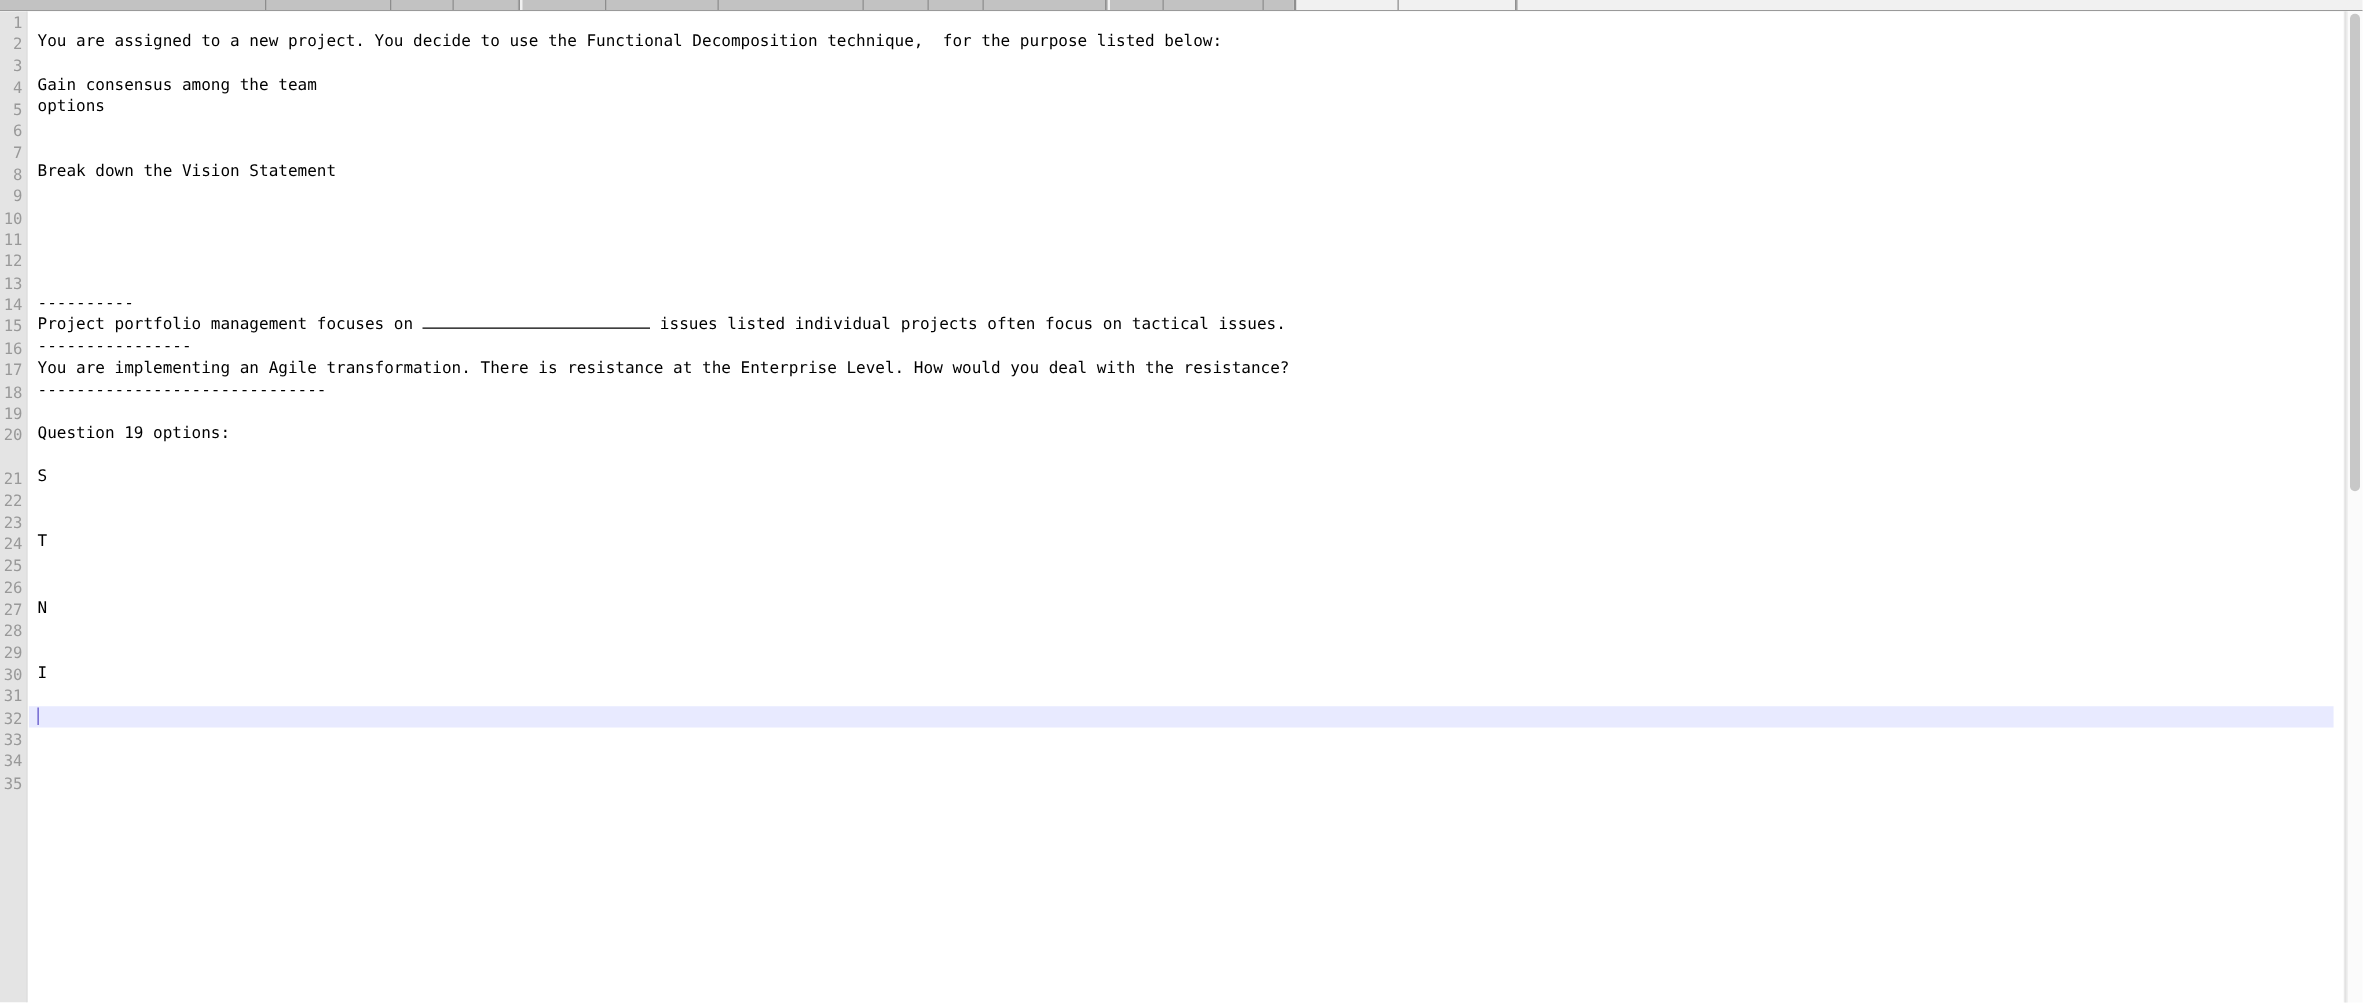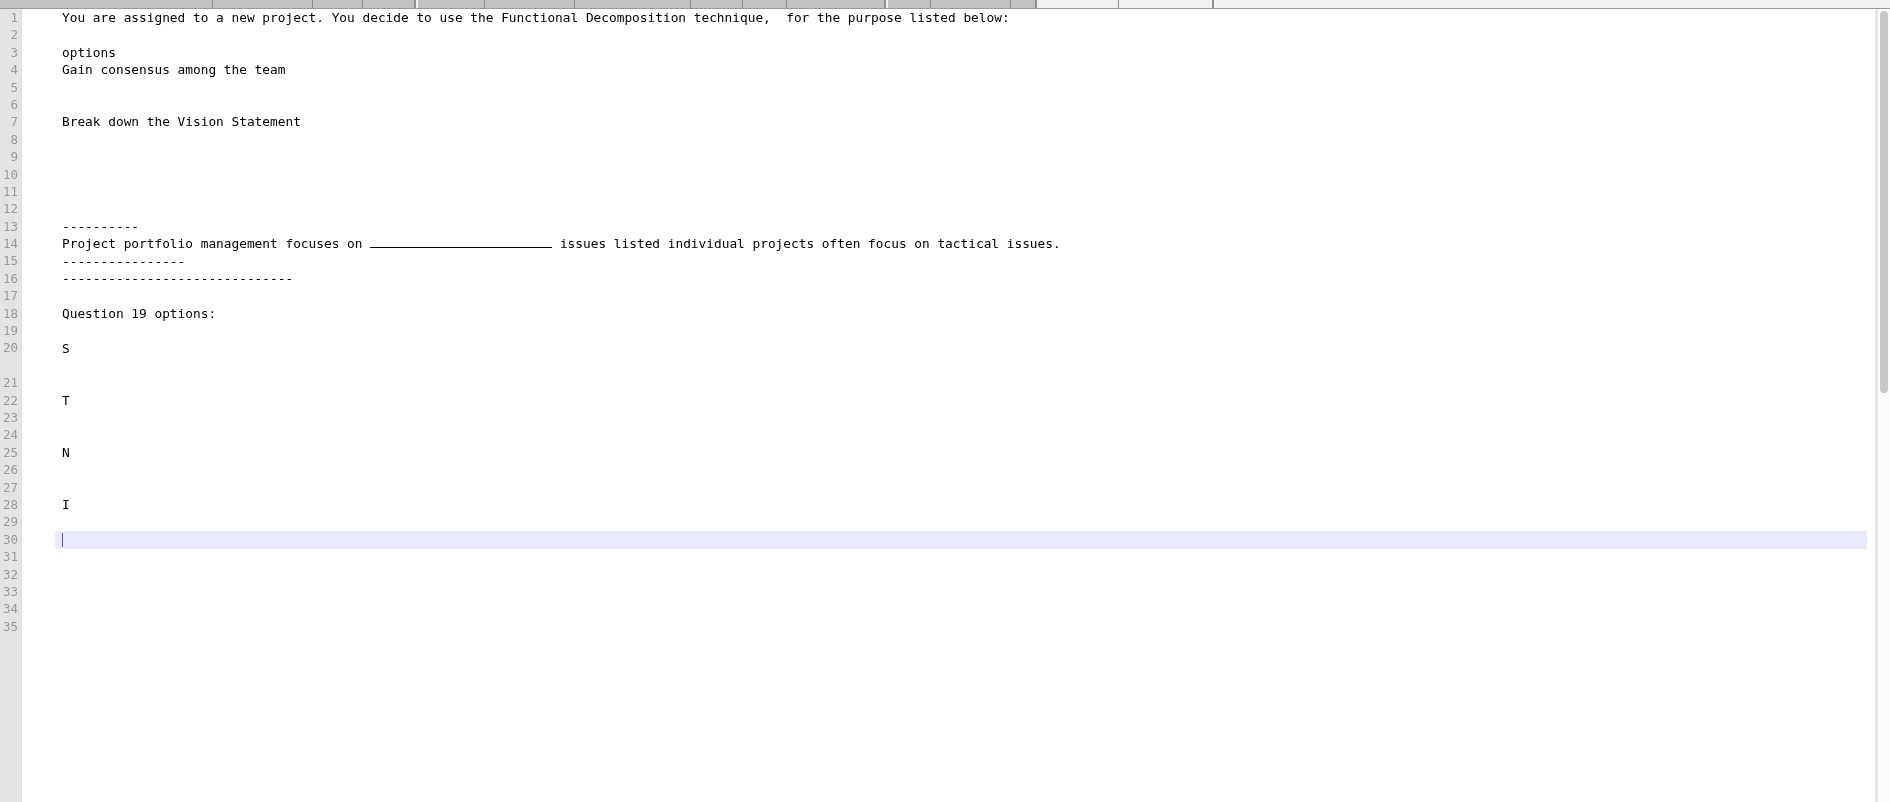--- a/index.html
+++ b/index.html
@@ -68,21 +68,21 @@
   }
   .lnum.blank { color: transparent; }
 
   
   #code {
     position: absolute;
     left: 23px; top: 0;
     width: 1844px; height: 793px;
     overflow: hidden;
   }
-  #code-inner { position: relative; padding-top: 0; margin-left: 32px; }
+  #code-inner { position: relative; padding-top: 16px; }
 
   .crow {
     position: relative;
     min-height: 17.4px;
     line-height: 17.4px;
     font-family: "DejaVu Sans Mono", "Liberation Mono", monospace;
     font-size: 12.8px;
     color: #000000;
     white-space: pre;
     padding-left: 7px;
@@ -206,33 +206,34 @@
         <div class="lnum">33</div>
         <div class="lnum">34</div>
         <div class="lnum">35</div>
       </div>
   </div>
 
   <div id="code">
     <div id="code-inner">
         <div class="crow"><span>You are assigned to a new project. You decide to use the Functional Decomposition technique,  for the purpose listed below:</span></div>
         <div class="crow"><span class="blank-fill"> </span></div>
+        <div class="crow"><span>Gain consensus among the team</span></div>
         <div class="crow"><span>options</span></div>
-        <div class="crow"><span>Gain consensus among the team</span></div>
         <div class="crow"><span class="blank-fill"> </span></div>
         <div class="crow"><span class="blank-fill"> </span></div>
         <div class="crow"><span>Break down the Vision Statement</span></div>
         <div class="crow"><span class="blank-fill"> </span></div>
         <div class="crow"><span class="blank-fill"> </span></div>
         <div class="crow"><span class="blank-fill"> </span></div>
         <div class="crow"><span class="blank-fill"> </span></div>
         <div class="crow"><span class="blank-fill"> </span></div>
         <div class="crow"><span>----------</span></div>
         <div class="crow"><span>Project portfolio management focuses on </span><span class="fillblank" style="width: 182px;"></span><span> issues listed individual projects often focus on tactical issues.</span></div>
         <div class="crow"><span>----------------</span></div>
+        <div class="crow"><span>You are implementing an Agile transformation. There is resistance at the Enterprise Level. How would you deal with the resistance?</span></div>
         <div class="crow"><span>------------------------------</span></div>
         <div class="crow"><span class="blank-fill"> </span></div>
         <div class="crow"><span>Question 19 options:</span></div>
         <div class="crow"><span class="blank-fill"> </span></div>
         <div class="crow"><span>S</span></div>
         <div class="crow"><span class="blank-fill"> </span></div>
         <div class="crow"><span class="blank-fill"> </span></div>
         <div class="crow"><span>T</span></div>
         <div class="crow"><span class="blank-fill"> </span></div>
         <div class="crow"><span class="blank-fill"> </span></div>

